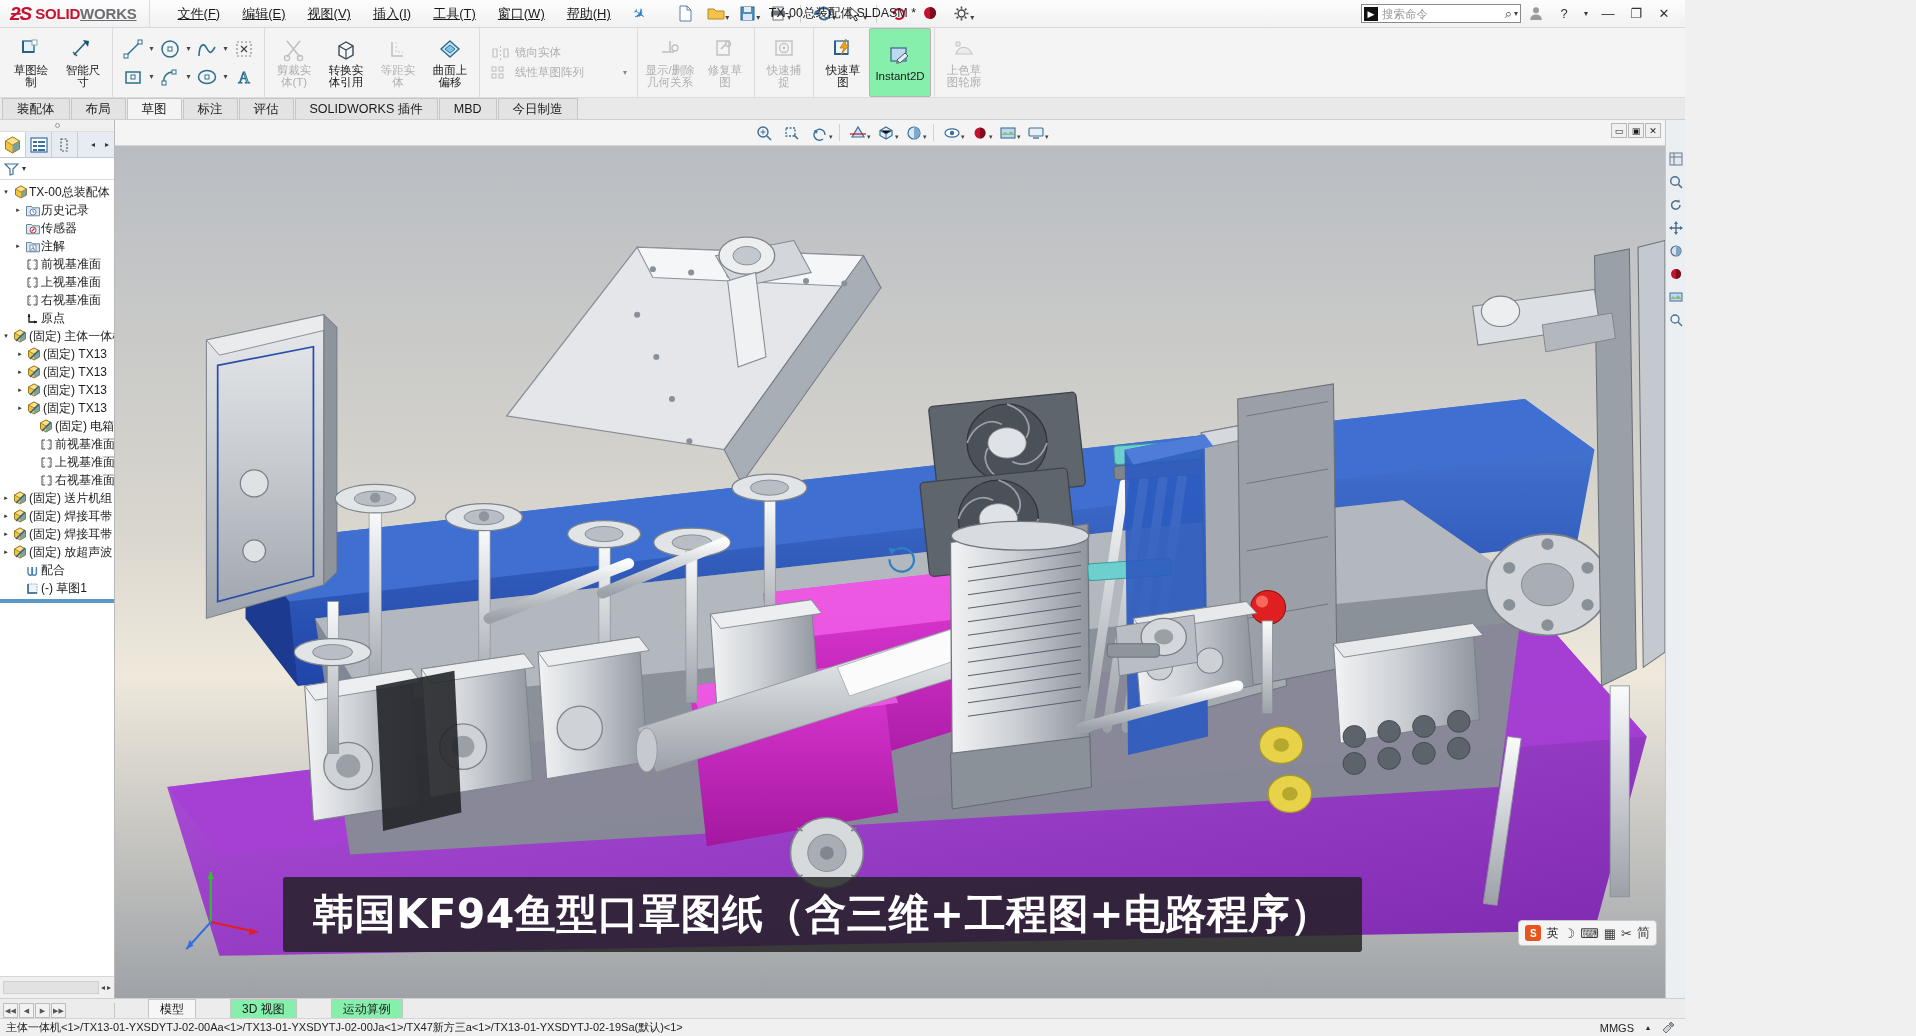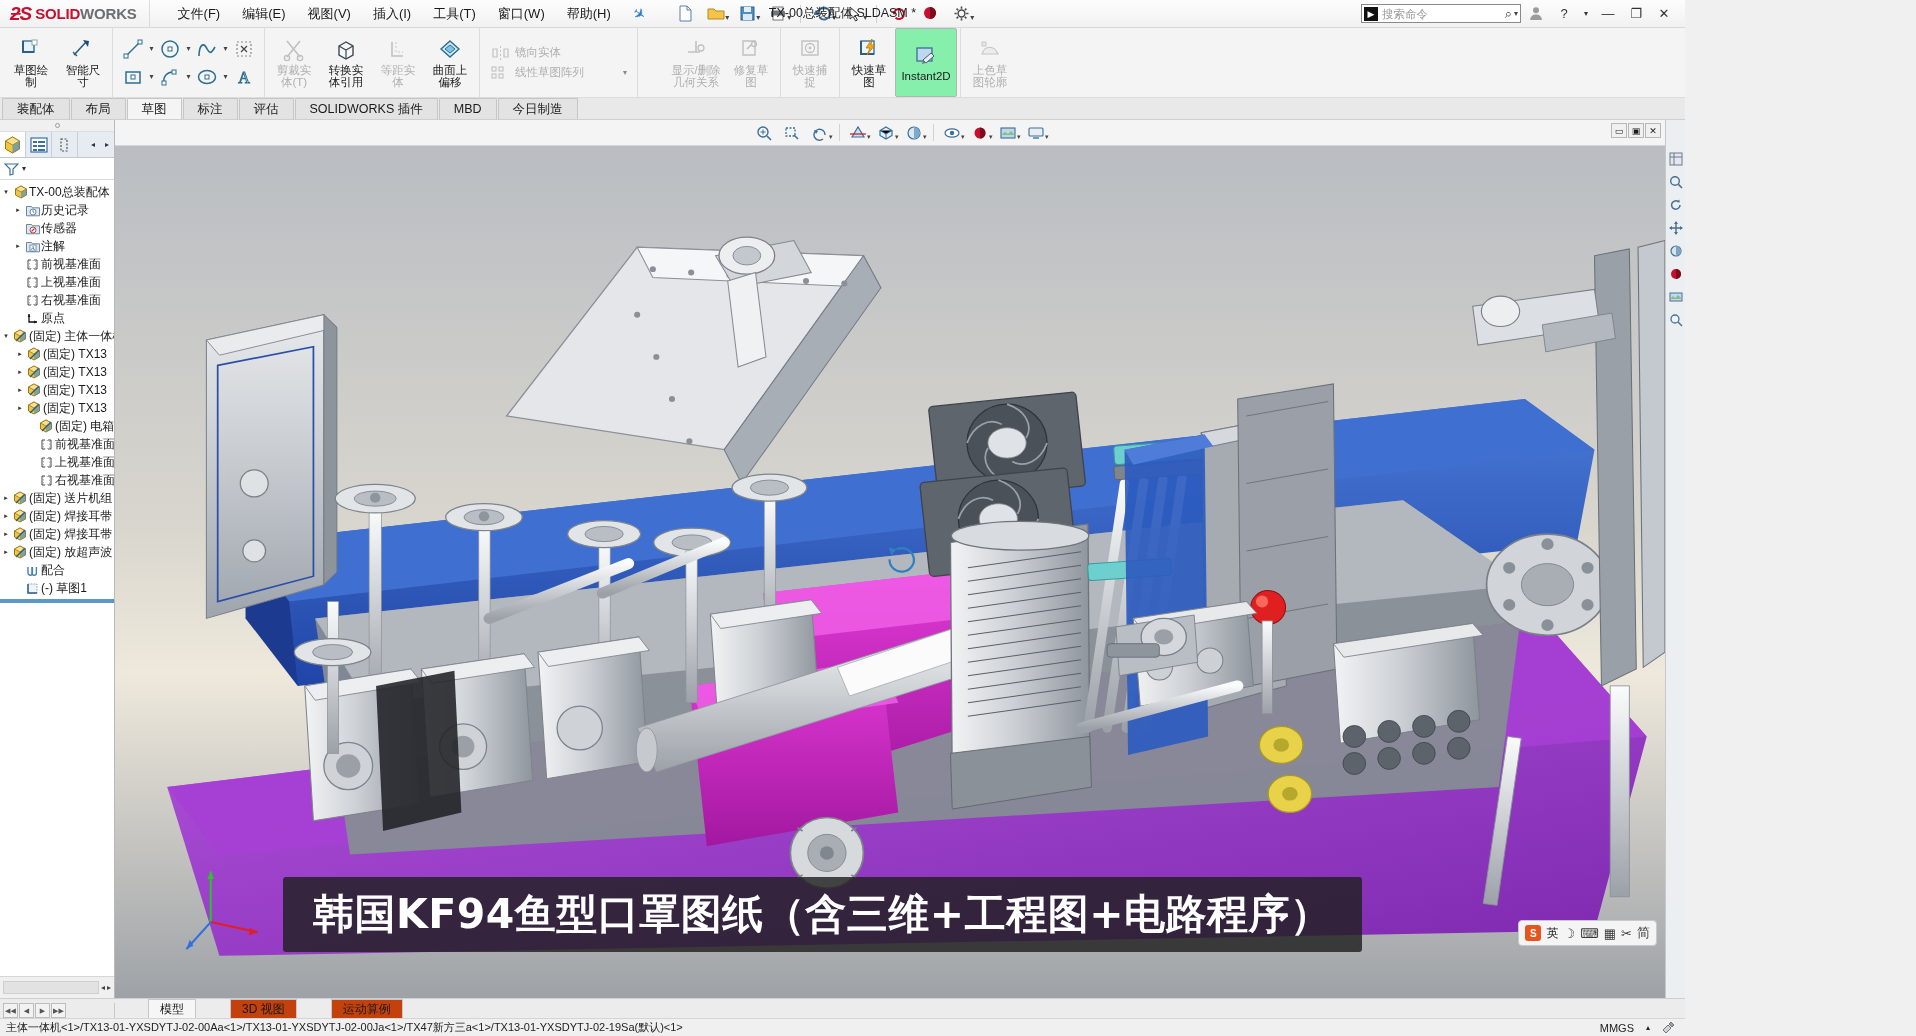--- a/index.html
+++ b/index.html
@@ -15,23 +15,23 @@
   .menubar{
     height:28px; flex:0 0 28px; display:flex; align-items:center;
     background:linear-gradient(#fdfdfd,#f1f1f1); border-bottom:1px solid #d8d8d8;
     position:relative;
   }
   .logo{ display:flex; align-items:center; gap:4px; padding:0 12px 0 10px;
      border-right:1px solid #dcdcdc; height:100%; }
   .logo-ds{ color:#c8102e; font-weight:bold; font-size:19px; font-style:italic; letter-spacing:-1px;}
   .logo-sw{ font-weight:bold; font-size:15px; letter-spacing:-0.2px; }
   .logo-sw .b{ color:#c8102e; }
-  .logo-sw .g{ color:#6d6e71; }
+  .logo-sw .g{ color:#6d6e71;text-decoration:underline; }
   .menus{ display:flex; align-items:center; margin-left:18px; gap:2px; }
-  .menu-item{ padding:4px 10px; font-size:13px; cursor:default; white-space:nowrap; }
+  .menu-item{ padding:4px 10px; font-size:13px; cursor:default; white-space:nowrap;text-decoration:underline; }
   .pin{ color:#2f7fc1; font-size:15px; margin-left:10px; transform:rotate(35deg); }
   .mb-icons{ display:flex; align-items:center; gap:3px; margin-left:26px; }
   .mbi{ width:28px; height:24px; display:flex; align-items:center; justify-content:center;
         position:relative; cursor:default; }
   .mbi .car{ font-size:8px; color:#444; position:absolute; right:1px; bottom:4px; }
   .sep-v{ width:1px; height:18px; background:#d0d0d0; margin:0 5px; }
   .doc-title{ position:absolute; left:50%; transform:translateX(-50%);
      font-size:12.5px; color:#222; white-space:nowrap; }
   .mb-right{ margin-left:auto; display:flex; align-items:center; gap:2px; padding-right:8px; }
   .searchbox{ display:flex; align-items:center; width:160px; height:19px;
@@ -45,21 +45,21 @@
   .winbtn{ width:26px; height:24px; display:flex; align-items:center; justify-content:center;
      font-size:13px; color:#333; cursor:default; }
 
   
   .ribbon{ height:70px; flex:0 0 70px; display:flex; align-items:stretch;
      background:#f4f4f4; border-bottom:1px solid #dcdcdc; padding-left:2px; position:relative; }
   .rgroup{ display:flex; align-items:stretch; border-right:1px solid #dcdcdc; padding:0 3px; }
   .rbtn{ width:52px; display:flex; flex-direction:column; align-items:center;
      justify-content:center; padding:2px 1px; cursor:default; text-align:center; }
   .rbtn.active{ background:#86efac; border:1px solid #b5b5b5; border-radius:2px; }
-  .rbtn.wide{ width:58px;margin-left:26px; }
+  .rbtn.wide{ width:58px; }
   .rbtn .lbl{ font-size:11.5px; line-height:12px; color:#1a1a1a; margin-top:1px; }
   .rbtn.dis .lbl{ color:#b0b0b0; }
   .rbtn .ic{ height:26px; display:flex; align-items:center; justify-content:center; }
   .rbtn.dis .ic{ opacity:.32; }
   .sketch-tools{ display:flex; flex-direction:column; justify-content:center;
      padding:3px 4px; gap:2px; }
   .st-row{ display:flex; align-items:center; gap:1px; }
   .st-cell{ width:26px; height:26px; display:flex; align-items:center; justify-content:center; cursor:default; }
   .st-car{ width:9px; font-size:8px; color:#444; display:flex; align-items:center;
       justify-content:center; cursor:default; }
@@ -144,21 +144,21 @@
   .ime-i{ color:#3a3a3a; font-size:13px; cursor:default; }
 
   
   .bottombar{ height:20px; flex:0 0 20px; display:flex; align-items:flex-end;
       background:#ececec; border-top:1px solid #cfcfcf;gap:33px; }
   .bb-left{ width:115px; flex:0 0 115px; display:flex; align-items:center; gap:1px;
       padding-left:3px; border-right:1px solid #c8c8c8; }
   .navbtn{ width:15px; height:15px; border:1px solid #bdbdbd; background:#f2f2f2;
       font-size:7px; display:flex; align-items:center; justify-content:center; color:#555; cursor:default; }
   .vtab{ height:19px; padding:0 11px; display:flex; align-items:center; font-size:12px;
-      border:1px solid #c6c6c6; border-bottom:0; background:#c2410c; margin-right:1px;
+      border:1px solid #c6c6c6; border-bottom:0; background:#86efac; margin-right:1px;
       cursor:default; white-space:nowrap; }
   .vtab.sel{ background:#f6f6f6; }
   .statusbar{ height:18px; flex:0 0 18px; display:flex; align-items:center;
       background:#f0f0f0; border-top:1px solid #d5d5d5; font-size:11px; color:#222;
       padding:0 6px; overflow:hidden; }
   .sb-right{ margin-left:auto; display:flex; align-items:center; gap:12px; padding-right:4px; }
   svg{ display:block; }
 </style>
 </head>
 <body>

